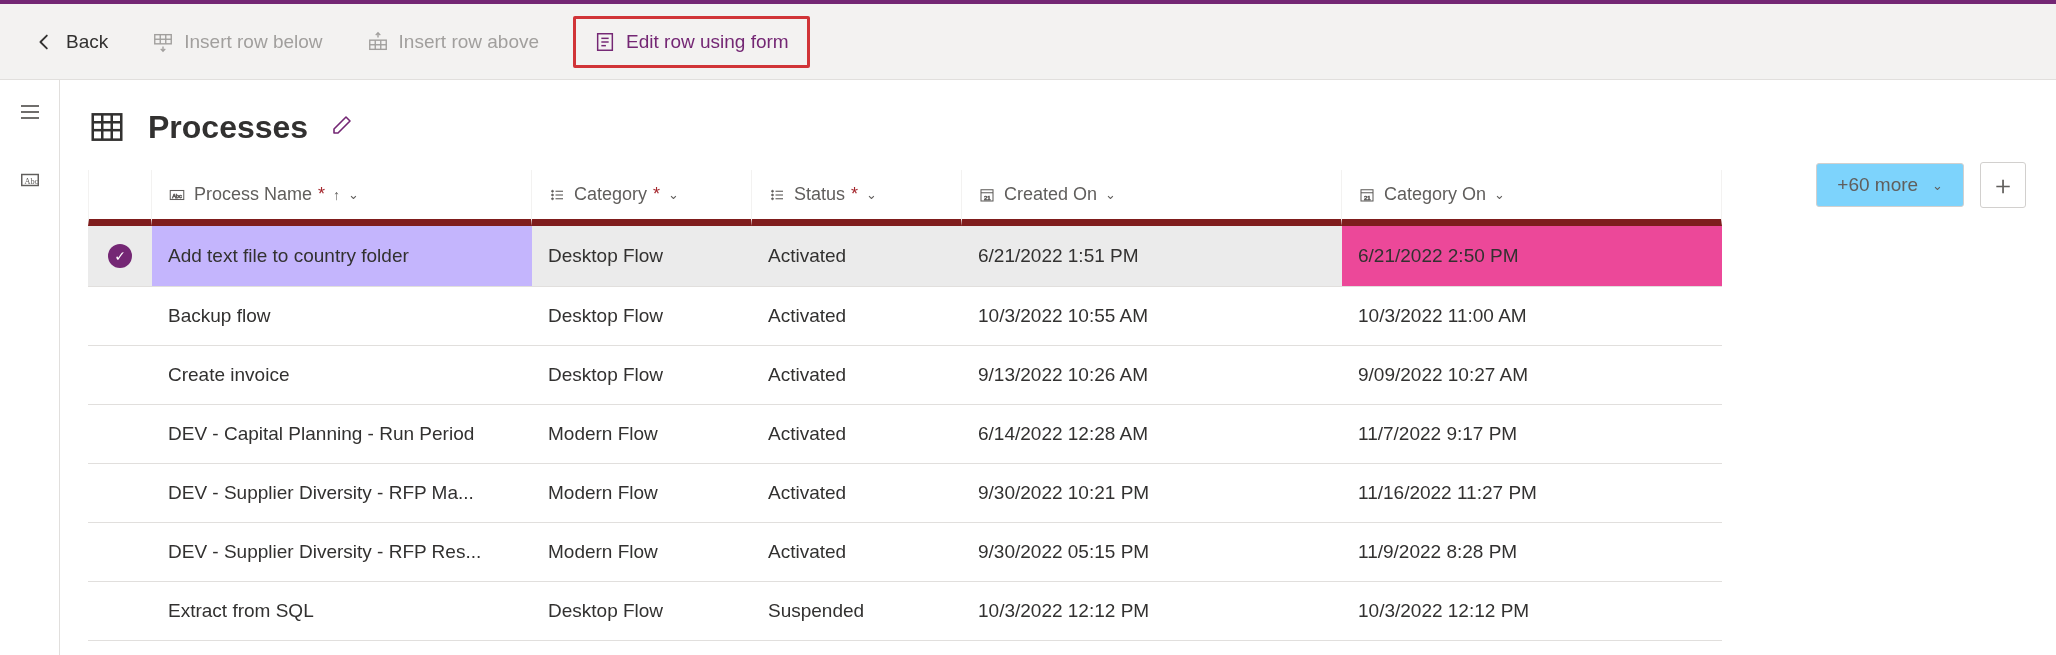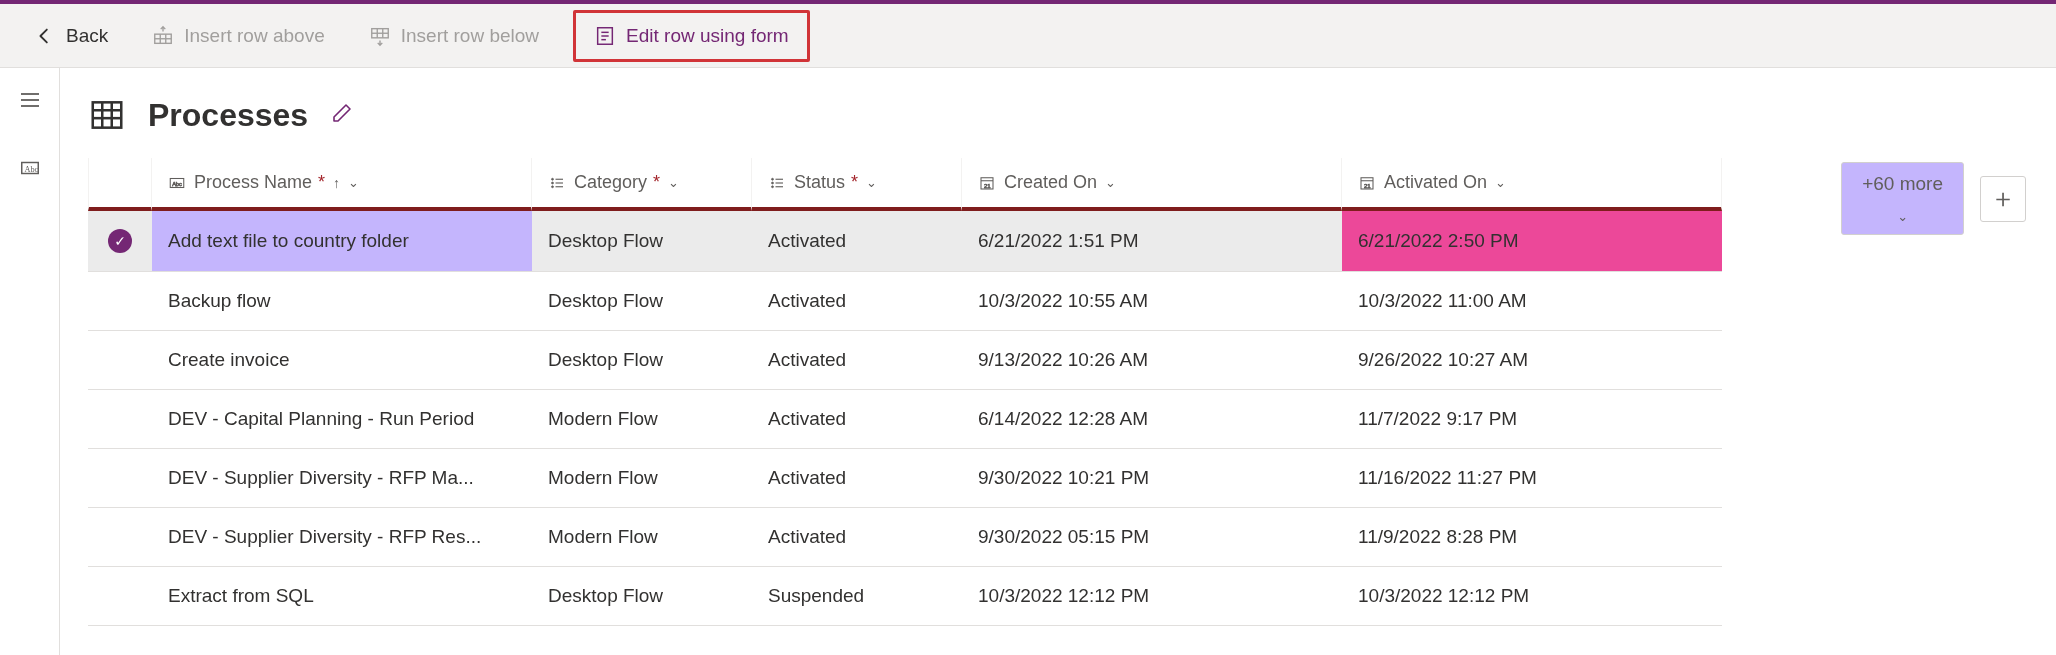--- a/index.html
+++ b/index.html
@@ -1,19 +1,19 @@
 <!DOCTYPE html>
 <html><head>
 <meta charset="utf-8">
 <style>
   * { box-sizing: border-box; margin: 0; padding: 0; }
   html, body { width: 2056px; height: 655px; font-family: "Segoe UI", -apple-system, BlinkMacSystemFont, sans-serif; background: #fff; color: #323130; overflow: hidden; }
   .topbar-accent { height: 4px; background: #742774; width: 100%; }
   .toolbar {
-    height: 64px;
+    height: 76px;
     background: #f3f2f1;
     border-bottom: 1px solid #e1dfdd;
     display: flex;
     align-items: center;
     padding: 0 24px;
     gap: 24px;
   }
   .toolbar-btn {
     display: inline-flex;
     align-items: center;
@@ -61,21 +61,21 @@
   .grid-wrap { flex: 1; overflow: hidden; }
   .grid {
     display: grid;
     grid-template-columns: 64px 380px 220px 210px 380px 380px;
     font-size: 19px;
   }
   .grid-header {
     display: contents;
   }
   .grid-header > div {
-    border-bottom: 4px solid #7f1d1d;
+    border-bottom: 7px solid #7f1d1d;
     border-right: 1px solid #f3f2f1;
     padding: 14px 16px;
     font-size: 18px;
     color: #605e5c;
     display: flex;
     align-items: center;
     gap: 8px;
     white-space: nowrap;
   }
   .grid-header > div:first-child { border-left: 1px solid #f3f2f1; }
@@ -110,30 +110,29 @@
   .more-area {
     position: absolute;
     top: 162px;
     right: 30px;
     display: flex;
     align-items: center;
     gap: 16px;
   }
   .more-btn {
     border: 1px solid #d2d0ce;
-    background: #c4b5fd;
+    background: #7dd3fc;
     padding: 10px 20px;
     font-size: 19px;
     color: #605e5c;
     display: inline-flex;
     align-items: center;
     gap: 14px;
     cursor: pointer;
     border-radius: 3px;
-    flex-direction: column;
   }
   .plus-btn {
     width: 46px; height: 46px;
     border: 1px solid #d2d0ce;
     background: #fff;
     display: inline-flex; align-items: center; justify-content: center;
     cursor: pointer;
     color: #605e5c;
     font-size: 26px;
     border-radius: 3px;
@@ -145,46 +144,46 @@
 <div class="topbar-accent"></div>
 
 <div class="toolbar">
   <button class="toolbar-btn">
     <span class="icon">
       <svg viewBox="0 0 24 24" width="22" height="22">
           <path d="M14 5l-7 7 7 7" stroke="#323130" stroke-width="2" fill="none" stroke-linecap="round" stroke-linejoin="round"></path>
         </svg>
     </span>
     <span>Back</span>
+  </button>
+
+  <button class="toolbar-btn disabled">
+    <span class="icon">
+      <svg viewBox="0 0 24 24" width="22" height="22">
+          <rect x="3" y="4" width="18" height="10" stroke-width="1.5"></rect>
+          <line x1="3" y1="9" x2="21" y2="9" stroke-width="1.5"></line>
+          <line x1="9" y1="4" x2="9" y2="14" stroke-width="1.5"></line>
+          <line x1="15" y1="4" x2="15" y2="14" stroke-width="1.5"></line>
+          <path d="M12 22v-5M9.5 19.5L12 22l2.5-2.5" stroke-width="1.5"></path>
+        </svg>
+    </span>
+    <span>Insert row below</span>
   </button>
 
   <button class="toolbar-btn disabled">
     <span class="icon">
       <svg viewBox="0 0 24 24" width="22" height="22">
           <rect x="3" y="10" width="18" height="10" stroke-width="1.5"></rect>
           <line x1="3" y1="15" x2="21" y2="15" stroke-width="1.5"></line>
           <line x1="9" y1="10" x2="9" y2="20" stroke-width="1.5"></line>
           <line x1="15" y1="10" x2="15" y2="20" stroke-width="1.5"></line>
           <path d="M12 2v5M9.5 4.5L12 2l2.5 2.5" stroke-width="1.5"></path>
         </svg>
     </span>
     <span>Insert row above</span>
-  </button>
-
-  <button class="toolbar-btn disabled">
-    <span class="icon">
-      <svg viewBox="0 0 24 24" width="22" height="22">
-          <rect x="3" y="4" width="18" height="10" stroke-width="1.5"></rect>
-          <line x1="3" y1="9" x2="21" y2="9" stroke-width="1.5"></line>
-          <line x1="9" y1="4" x2="9" y2="14" stroke-width="1.5"></line>
-          <line x1="15" y1="4" x2="15" y2="14" stroke-width="1.5"></line>
-          <path d="M12 22v-5M9.5 19.5L12 22l2.5-2.5" stroke-width="1.5"></path>
-        </svg>
-    </span>
-    <span>Insert row below</span>
   </button>
 
   <span class="highlight-box">
     <button class="toolbar-btn" style="color:#742774;">
       <span class="icon">
         <svg viewBox="0 0 24 24" width="22" height="22">
             <rect x="4" y="3" width="16" height="18" stroke="#742774" stroke-width="1.6" fill="none"></rect>
             <line x1="8" y1="8" x2="16" y2="8" stroke="#742774" stroke-width="1.6"></line>
             <line x1="8" y1="12" x2="16" y2="12" stroke="#742774" stroke-width="1.6"></line>
             <line x1="8" y1="16" x2="13" y2="16" stroke="#742774" stroke-width="1.6"></line>
@@ -296,21 +295,21 @@
             <span class="chev">⌄</span>
           </div>
           <div>
             <span class="header-icon">
               <svg viewBox="0 0 24 24" width="18" height="18">
                   <rect x="4" y="5" width="16" height="15" stroke-width="1.4"></rect>
                   <line x1="4" y1="9" x2="20" y2="9" stroke-width="1.4"></line>
                   <text x="8" y="18" font-size="8" fill="#605e5c">21</text>
                 </svg>
             </span>
-            <span>Activated On</span>
+            <span>Category On</span>
             <span class="chev">⌄</span>
           </div>
         </div>
 
       <div class="grid-row selected"><div class="checkcell" style="background: rgb(235, 235, 235);">
               <div class="checkmark-circle">✓</div>
             </div><div style="background: #c4b5fd;">
               <span>Add text file to country folder</span>
             </div><div style="background: rgb(235, 235, 235);">
               <span>Desktop Flow</span>
@@ -334,21 +333,21 @@
             </div></div>
           <div class="grid-row"><div class="checkcell"></div><div>
               <span>Create invoice</span>
             </div><div>
               <span>Desktop Flow</span>
             </div><div>
               <span>Activated</span>
             </div><div>
               <span>9/13/2022 10:26 AM</span>
             </div><div>
-              <span>9/26/2022 10:27 AM</span>
+              <span>9/09/2022 10:27 AM</span>
             </div></div>
           <div class="grid-row"><div class="checkcell"></div><div>
               <span>DEV - Capital Planning - Run Period</span>
             </div><div>
               <span>Modern Flow</span>
             </div><div>
               <span>Activated</span>
             </div><div>
               <span>6/14/2022 12:28 AM</span>
             </div><div>

